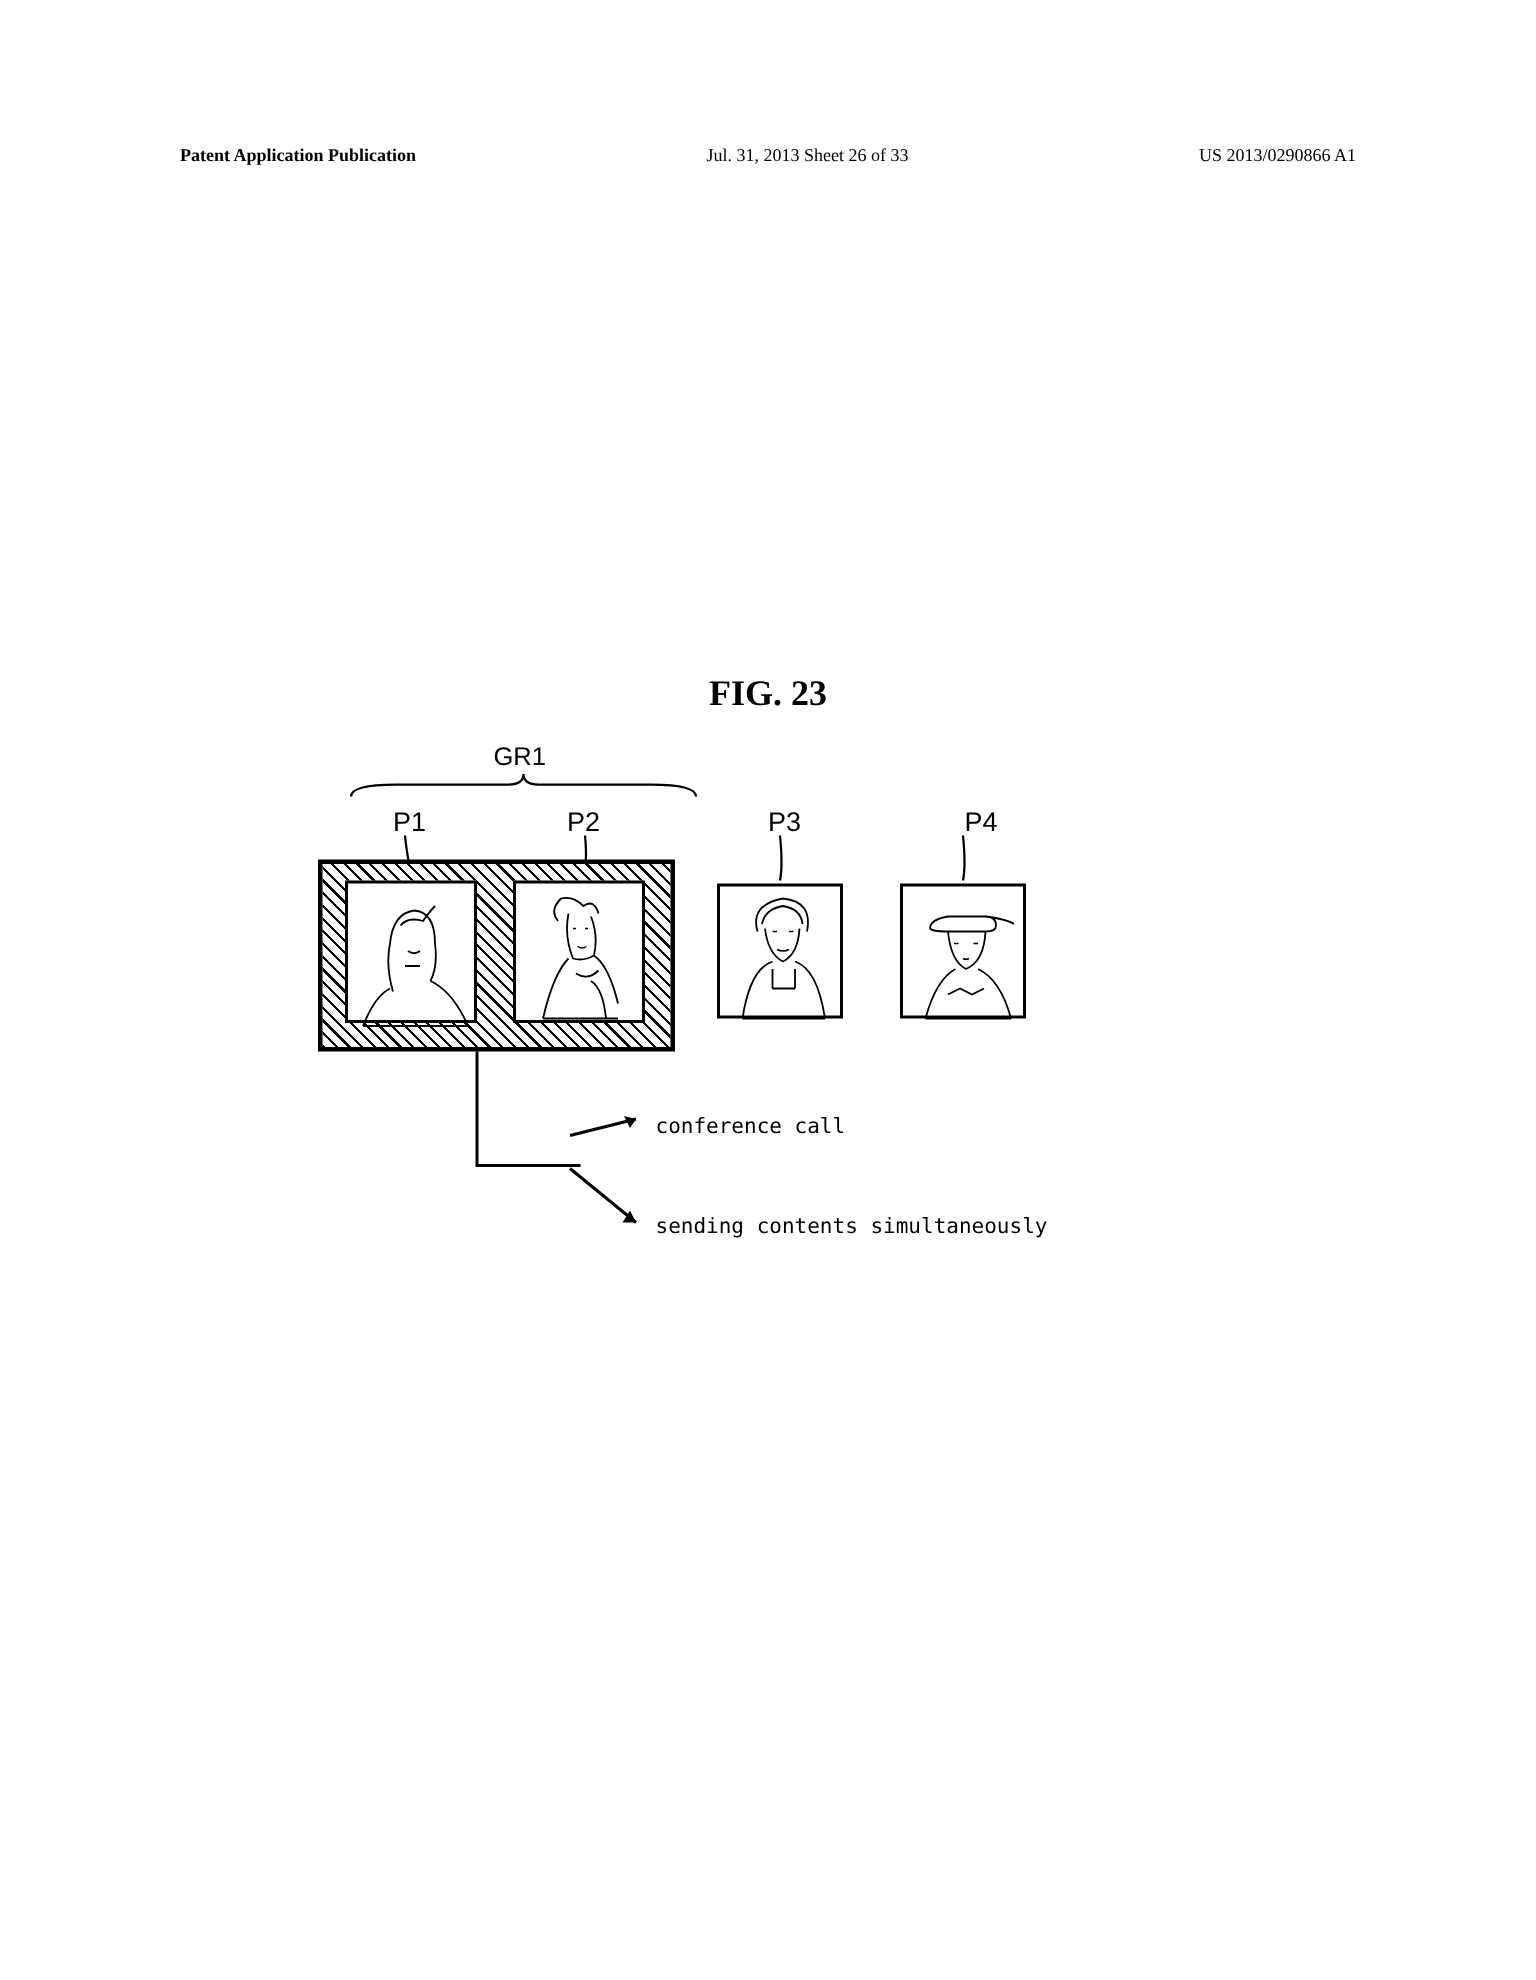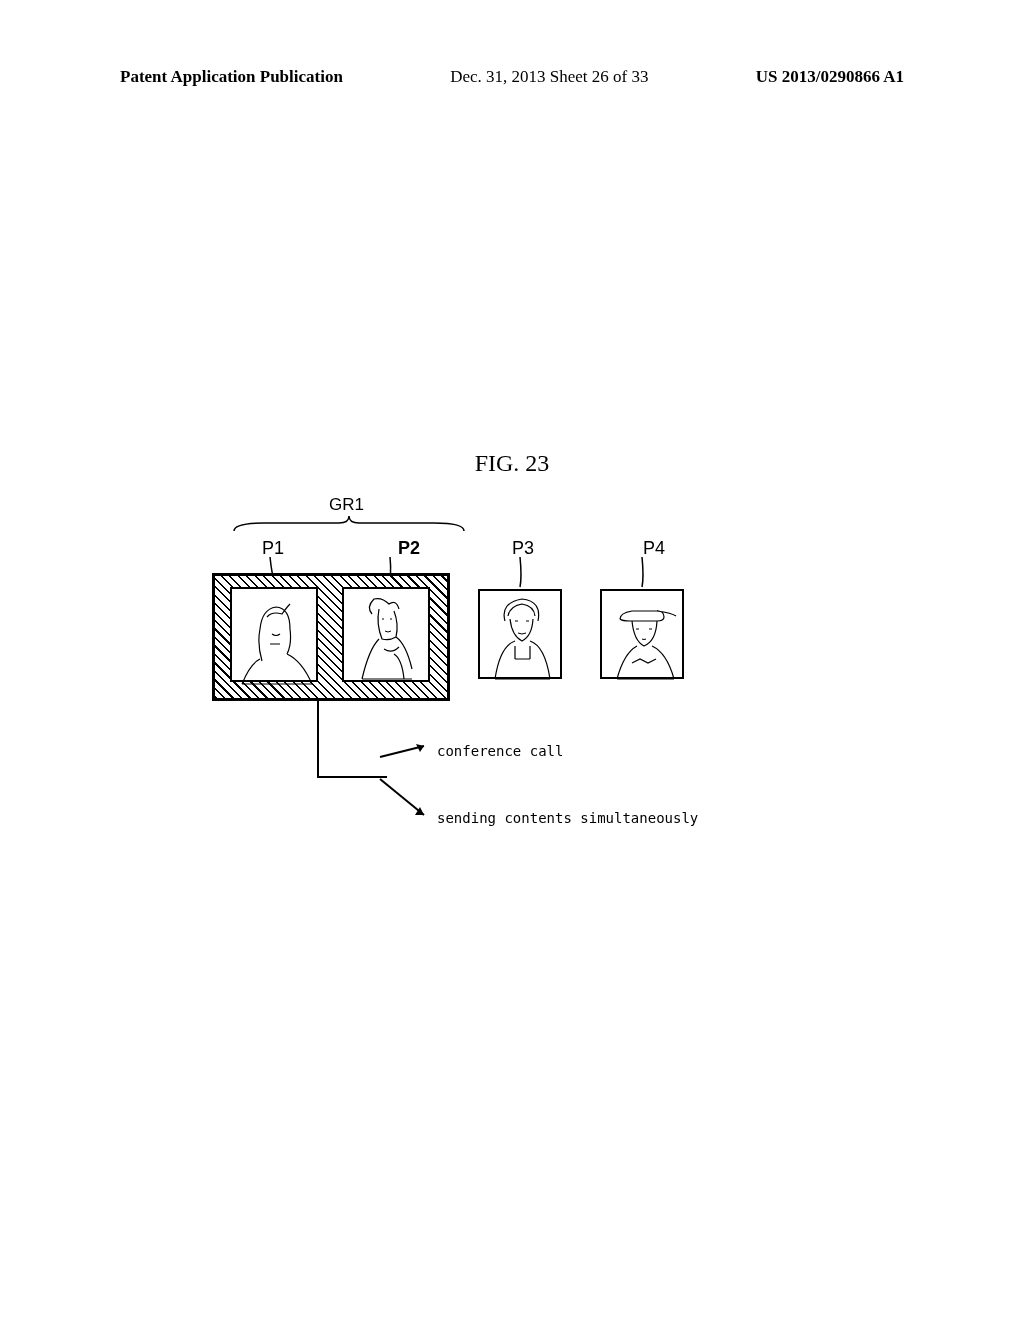--- a/index.html
+++ b/index.html
@@ -5,40 +5,40 @@
     * { margin: 0; padding: 0; box-sizing: border-box; }
     body {
       width: 1024px;
       height: 1320px;
       background: white;
       font-family: "Times New Roman", serif;
       position: relative;
     }
     .header {
       position: absolute;
-      top: 67px;
+      top: 96px;
       left: 0;
       width: 100%;
       display: flex;
       justify-content: space-between;
       padding: 0 120px;
-      font-size: 17px;
+      font-size: 12px;
       align-items: center;
     }
     .header-left { font-weight: bold; }
     .header-center { }
-    .header-right { font-weight: bold; }
+    .header-right { font-weight: normal; }
     
     .figure-title {
       position: absolute;
       top: 450px;
       left: 50%;
       transform: translateX(-50%);
       font-size: 24px;
-      font-weight: normal;
+      font-weight: bold;
     }
     
     .diagram {
       position: absolute;
       top: 495px;
       left: 212px;
       width: 620px;
     }
     
     .gr-label {
@@ -56,21 +56,21 @@
       left: 12px;
     }
     
     .p-labels {
       position: absolute;
       top: 43px;
       font-family: Arial, sans-serif;
       font-size: 18px;
     }
     .p1-label { left: 50px; }
-    .p2-label { left: 186px; font-weight: bold; }
+    .p2-label { left: 166px; }
     .p3-label { left: 300px; }
     .p4-label { left: 431px; }
     
     .hatched-box {
       position: absolute;
       top: 78px;
       left: 0;
       width: 238px;
       height: 128px;
       border: 3px solid black;
@@ -120,21 +120,21 @@
     .action1 { top: 248px; left: 225px; }
     .action2 { top: 315px; left: 225px; }
     
     svg { overflow: visible; }
   </style>
 </head>
 <body>
 
 <div class="header">
   <span class="header-left">Patent Application Publication</span>
-  <span class="header-center">Dec. 31, 2013  Sheet 26 of 33</span>
+  <span class="header-center">Jul. 31, 2013  Sheet 26 of 33</span>
   <span class="header-right">US 2013/0290866 A1</span>
 </div>
 
 <div class="figure-title">FIG. 23</div>
 
 <div class="diagram">
   <div class="gr-label">GR1</div>
 
   <svg class="gr-brace" width="240" height="20">
     <path d="M 10 18 Q 10 10, 40 10 L 115 10 Q 125 10, 125 3 Q 125 10, 135 10 L 210 10 Q 240 10, 240 18" stroke="black" stroke-width="1.5" fill="none"></path>

